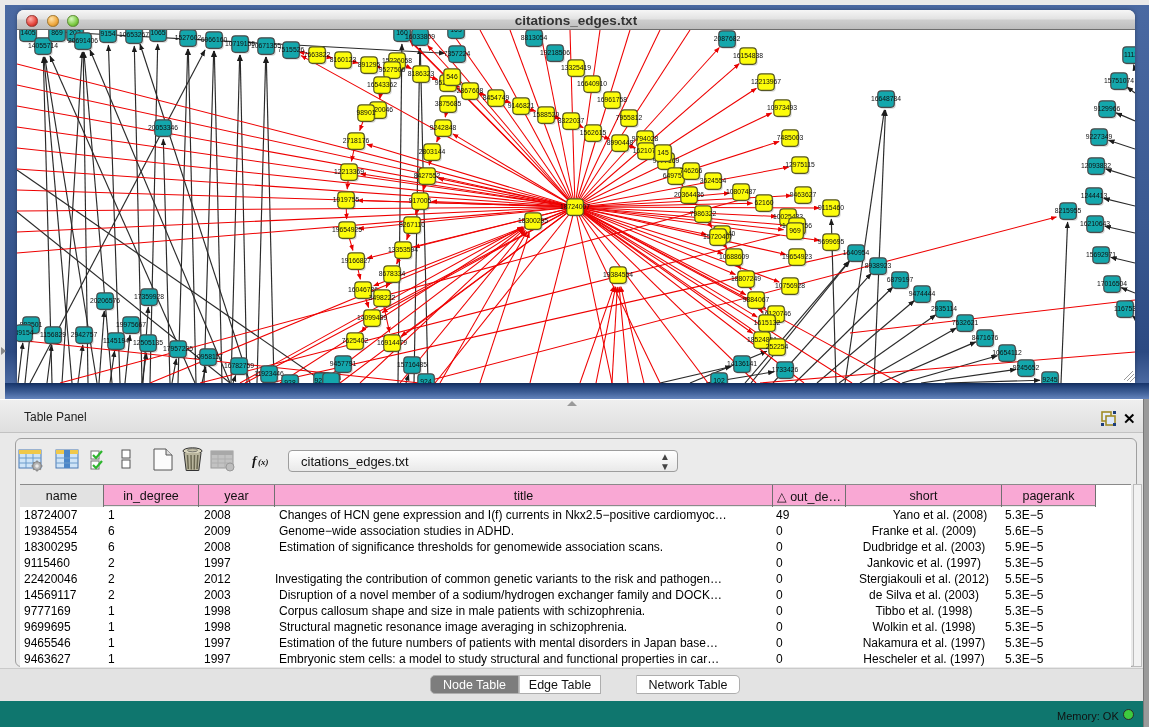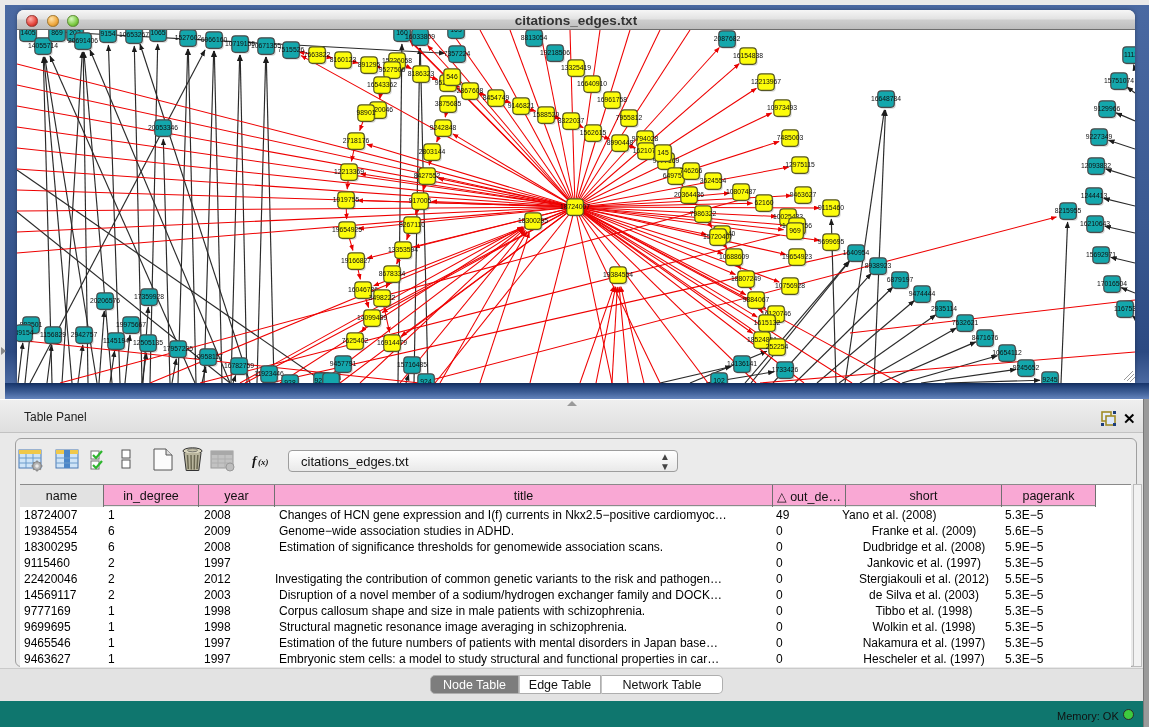--- a/index.html
+++ b/index.html
@@ -768,39 +768,39 @@
   <div class="hcell" style="left:981px;width:94px;">pagerank</div>
   <div class="hcell" style="left:1075px;width:36px;background:#fff;"></div>
 </div>
 <div class="abs" id="tbody"></div>
 <div class="trow" style="top:507px">
     <span style="left:4px">18724007</span>
     <span style="left:88px">1</span>
     <span style="left:184px">2008</span>
     <span style="left:259px">Changes of HCN gene expression and I(f) currents in Nkx2.5−positive cardiomyoc…</span>
     <span style="left:756px">49</span>
-    <span style="left:822px;width:148px;text-align:left">Yano et al. (2008)</span>
+    <span style="left:846px;width:148px;text-align:center">Yano et al. (2008)</span>
     <span style="left:985px">5.3E−5</span>
   </div>
 <div class="trow" style="top:523px">
     <span style="left:4px">19384554</span>
     <span style="left:88px">6</span>
     <span style="left:184px">2009</span>
     <span style="left:259px">Genome−wide association studies in ADHD.</span>
     <span style="left:756px">0</span>
     <span style="left:830px;width:148px;text-align:center">Franke et al. (2009)</span>
     <span style="left:985px">5.6E−5</span>
   </div>
 <div class="trow" style="top:539px">
     <span style="left:4px">18300295</span>
     <span style="left:88px">6</span>
     <span style="left:184px">2008</span>
     <span style="left:259px">Estimation of significance thresholds for genomewide association scans.</span>
     <span style="left:756px">0</span>
-    <span style="left:830px;width:148px;text-align:center">Dudbridge et al. (2008)</span>
+    <span style="left:830px;width:148px;text-align:center">Dudbridge et al. (2003)</span>
     <span style="left:985px">5.9E−5</span>
   </div>
 <div class="trow" style="top:555px">
     <span style="left:4px">9115460</span>
     <span style="left:88px">2</span>
     <span style="left:184px">1997</span>
     <span style="left:756px">0</span>
     <span style="left:830px;width:148px;text-align:center">Jankovic et al. (1997)</span>
     <span style="left:985px">5.3E−5</span>
   </div>
@@ -854,20 +854,20 @@
     <span style="left:88px">1</span>
     <span style="left:184px">1997</span>
     <span style="left:259px">Embryonic stem cells: a model to study structural and functional properties in car…</span>
     <span style="left:756px">0</span>
     <span style="left:830px;width:148px;text-align:center">Hescheler et al. (1997)</span>
     <span style="left:985px">5.3E−5</span>
   </div>
 <div class="abs" id="tabsbar"></div>
 <div class="seg" style="left:430px;width:89px;background:#7d7d7d;color:#fff;border-radius:5px 0 0 5px;">Node Table</div>
 <div class="seg" style="left:519px;width:82px;border-left:1px solid #c4c4c4;">Edge Table</div>
-<div class="seg" style="left:601px;width:122px;border-left:1px solid #c4c4c4;border-radius:0 5px 5px 0;">Network Table</div>
+<div class="seg" style="left:636px;width:104px;border-left:1px solid #c4c4c4;border-radius:0 5px 5px 0;">Network Table</div>
 <div class="abs" id="statusbar">
   <span class="abs" style="left:1057px;top:9px;font-size:11px;color:#111;">Memory: OK</span>
   <span class="abs" style="left:1123px;top:8px;width:11px;height:11px;border-radius:50%;background:#3ecb3e;border:1.5px solid #2a2a2a;"></span>
 </div>
 <div class="abs" id="rightstrip"></div>
 <div class="abs" style="left:1px;top:347px;width:0;height:0;border-top:4px solid transparent;border-bottom:4px solid transparent;border-left:5px solid #8a8a8a;"></div>
 <div class="abs" id="vscroll"></div>
 
 </body></html>

